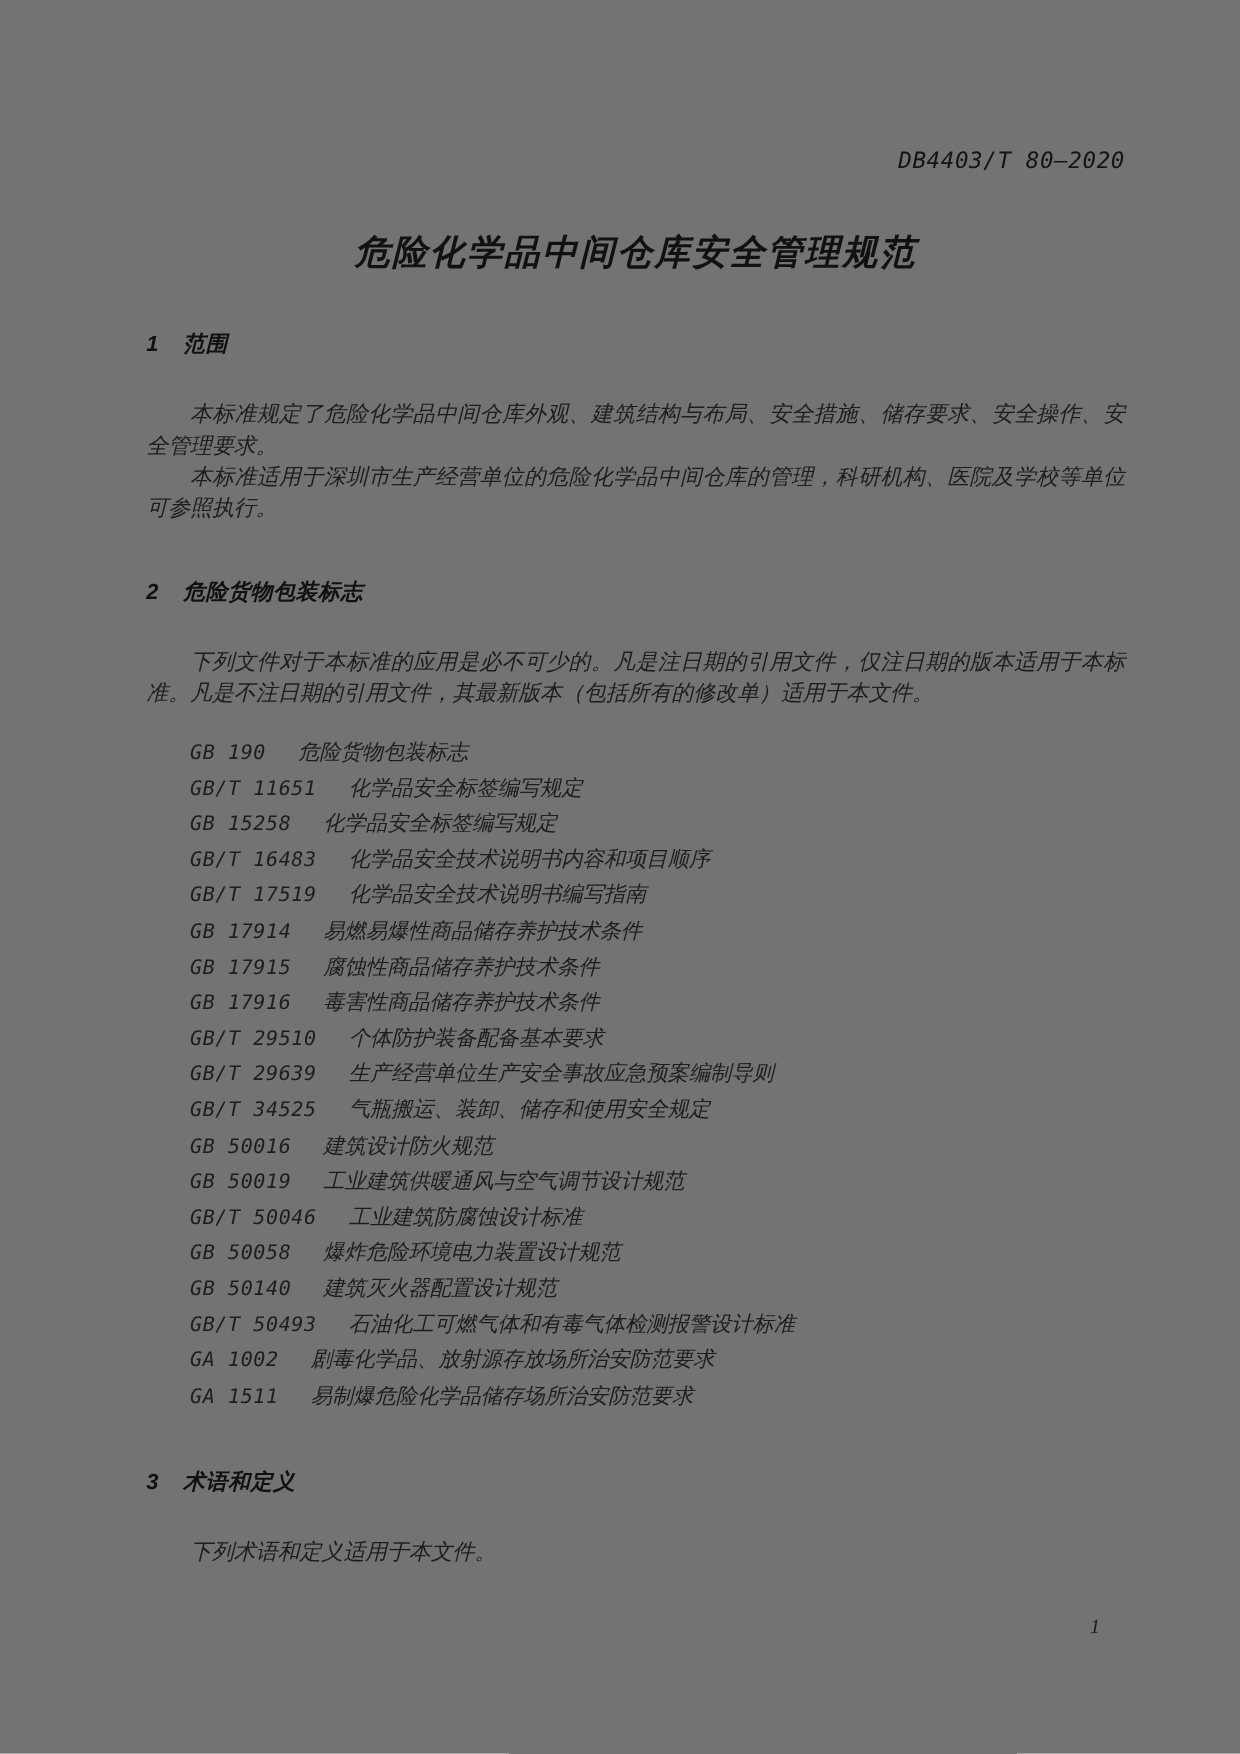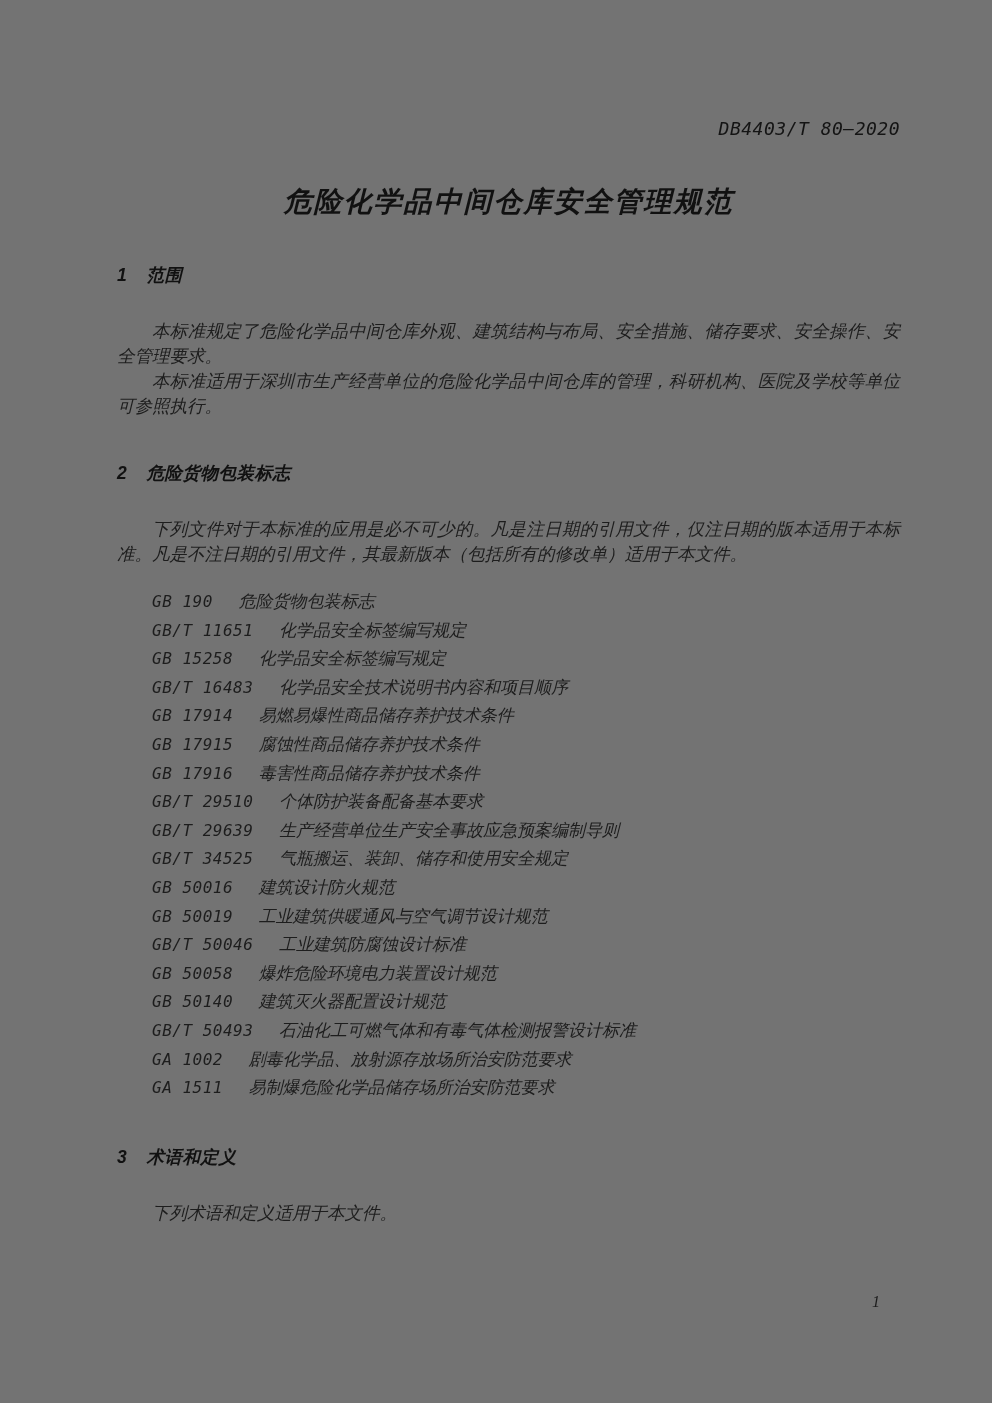--- a/index.html
+++ b/index.html
@@ -67,20 +67,21 @@
 
   <section>
     <h2 class="sec-heading"><span class="sec-num">2</span><span>危险货物包装标志</span></h2>
     <p class="body-para">下列文件对于本标准的应用是必不可少的。凡是注日期的引用文件，仅注日期的版本适用于本标准。凡是不注日期的引用文件，其最新版本（包括所有的修改单）适用于本文件。</p>
 
     <div class="ref-list">
       <div class="ref-row"><span class="ref-code">GB 190</span><span>危险货物包装标志</span></div>
       <div class="ref-row"><span class="ref-code">GB/T 11651</span><span>化学品安全标签编写规定</span></div>
       <div class="ref-row"><span class="ref-code">GB 15258</span><span>化学品安全标签编写规定</span></div>
       <div class="ref-row"><span class="ref-code">GB/T 16483</span><span>化学品安全技术说明书内容和项目顺序</span></div>
+      <div class="ref-row"><span class="ref-code">GB/T 17519</span><span>化学品安全技术说明书编写指南</span></div>
       <div class="ref-row"><span class="ref-code">GB 17914</span><span>易燃易爆性商品储存养护技术条件</span></div>
       <div class="ref-row"><span class="ref-code">GB 17915</span><span>腐蚀性商品储存养护技术条件</span></div>
       <div class="ref-row"><span class="ref-code">GB 17916</span><span>毒害性商品储存养护技术条件</span></div>
       <div class="ref-row"><span class="ref-code">GB/T 29510</span><span>个体防护装备配备基本要求</span></div>
       <div class="ref-row"><span class="ref-code">GB/T 29639</span><span>生产经营单位生产安全事故应急预案编制导则</span></div>
       <div class="ref-row"><span class="ref-code">GB/T 34525</span><span>气瓶搬运、装卸、储存和使用安全规定</span></div>
       <div class="ref-row"><span class="ref-code">GB 50016</span><span>建筑设计防火规范</span></div>
       <div class="ref-row"><span class="ref-code">GB 50019</span><span>工业建筑供暖通风与空气调节设计规范</span></div>
       <div class="ref-row"><span class="ref-code">GB/T 50046</span><span>工业建筑防腐蚀设计标准</span></div>
       <div class="ref-row"><span class="ref-code">GB 50058</span><span>爆炸危险环境电力装置设计规范</span></div>

